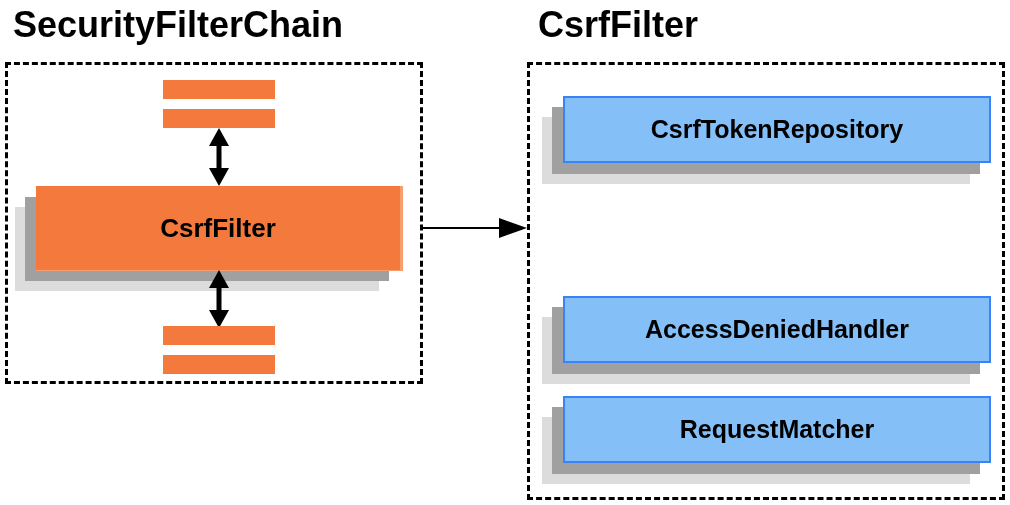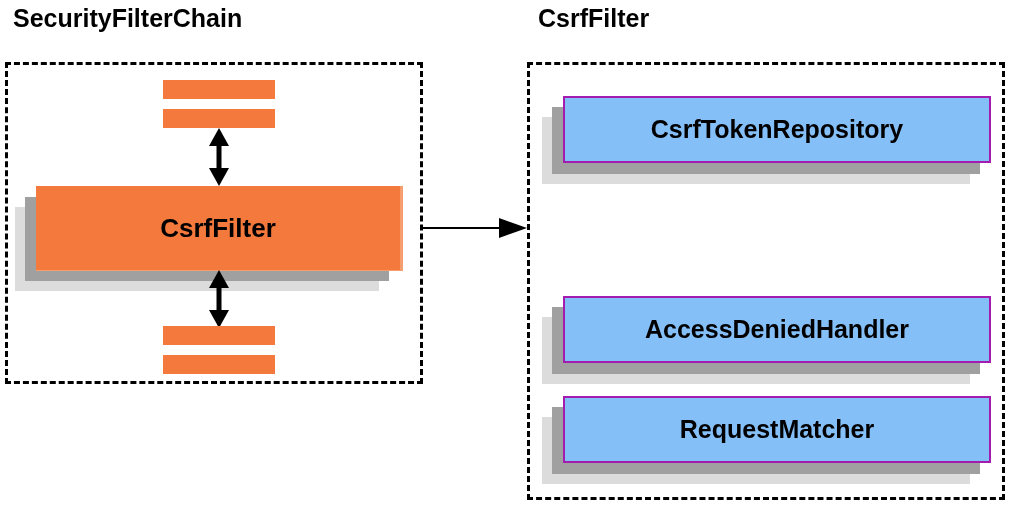--- a/index.html
+++ b/index.html
@@ -10,21 +10,21 @@
   }
   .canvas {
     position: relative;
     width: 1010px;
     height: 505px;
     background: #ffffff;
     overflow: hidden;
   }
   .panel-title {
     position: absolute;
-    font-size: 25px;
+    font-size: 36px;
     font-weight: bold;
     color: #000000;
     white-space: nowrap;
   }
   .title-left  { left: 13px; top: 4px; }
   .title-right { left: 538px; top: 4px; }
 
   .dashed-box {
     position: absolute;
     border: 3px dashed #000000;
@@ -104,21 +104,21 @@
   .comp-2 { top: 131px; }
   .comp-3 { top: 231px; }
   .comp-4 { top: 331px; }
 
   .component-box {
     position: absolute;
     left: 0; top: 0;
     width: 100%;
     height: 100%;
     background: #85BFF7;
-    border: 2px solid #a21caf;
+    border: 2px solid #3b82f6;
     box-sizing: border-box;
     display: flex;
     align-items: center;
     justify-content: center;
     font-size: 25px;
     font-weight: bold;
     color: #000000;
   }
 </style>
 </head>

